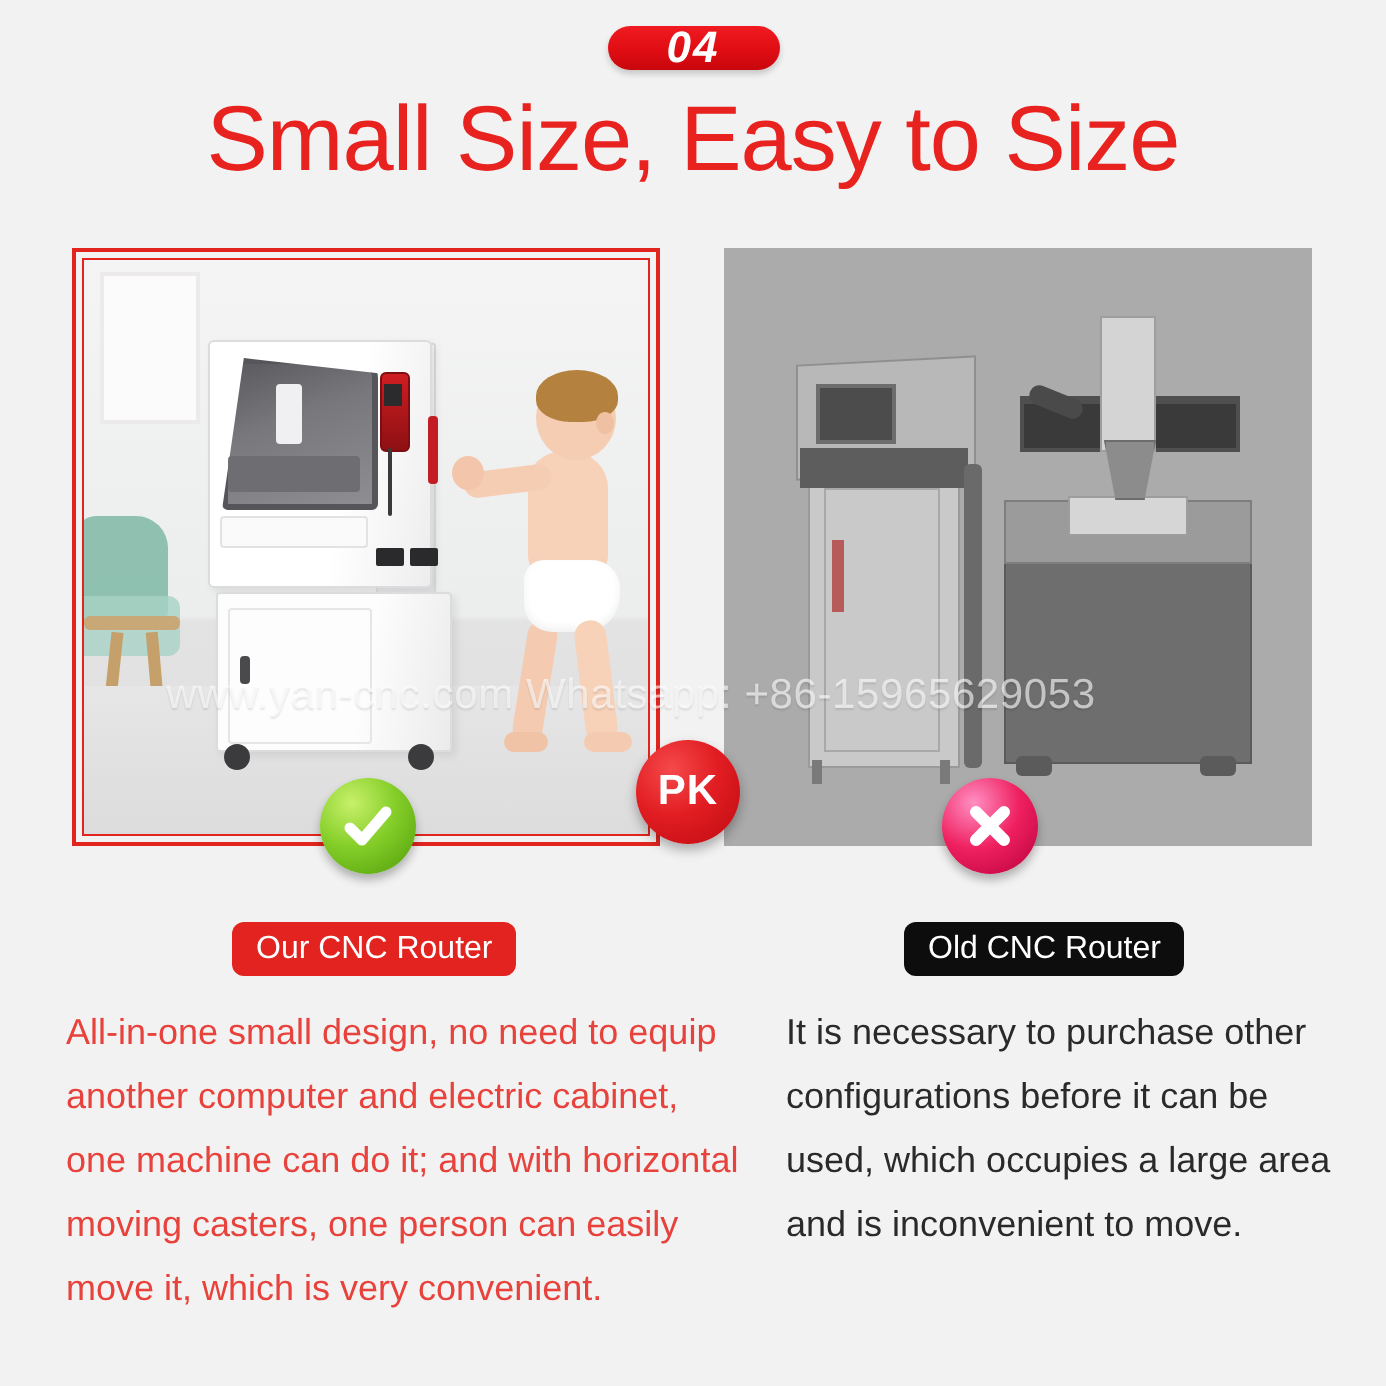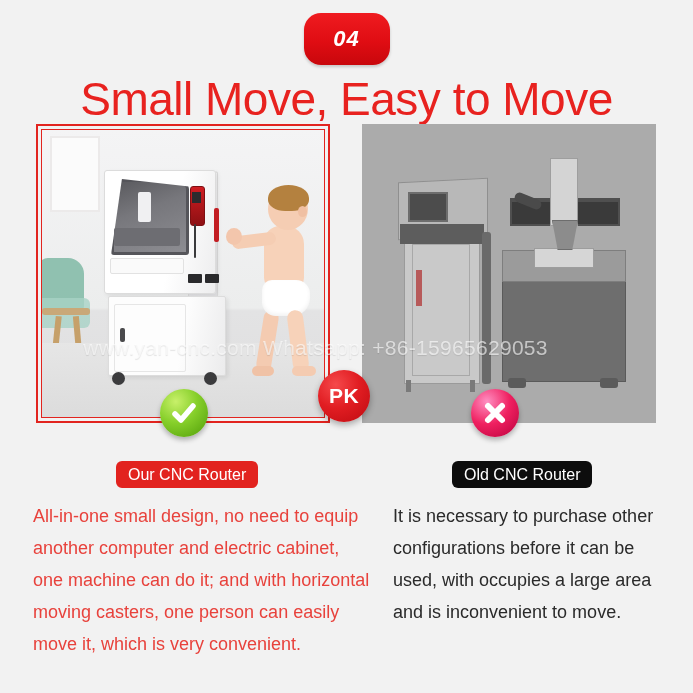--- a/index.html
+++ b/index.html
@@ -18,21 +18,21 @@
   
   .header {
     width: 100%;
     padding-top: 13px;
     display: flex;
     flex-direction: column;
     align-items: center;
   }
   .step-badge {
     width: 86px;
-    height: 52px;
+    height: 22px;
     border-radius: 17px;
     background: linear-gradient(180deg, #ef1b20 0%, #e00d13 55%, #c8070c 100%);
     box-shadow: 0 2px 3px rgba(0,0,0,0.18);
     display: flex;
     align-items: center;
     justify-content: center;
     color: #ffffff;
     font-size: 22px;
     font-weight: bold;
     font-style: italic;
@@ -268,21 +268,21 @@
     position: absolute; font-size: 18px; line-height: 32px;
   }
   .copy.left  { left: 33px;  width: 340px; color: #e8423c; }
   .copy.right { left: 393px; width: 280px; color: #2a2a2a; }
 </style>
 </head>
 <body>
 
 <div class="header">
   <div class="step-badge">04</div>
-  <div class="main-title">Small Move, Easy to Move</div>
+  <div class="main-title">Small Size, Easy to Size</div>
 </div>
 
 <div class="compare-row">
 
   <div class="panel panel-left">
     <div class="inner-frame">
       <div class="scene-left">
         <div class="wall-frame"></div>
         <div class="chair-seat"></div>
         <div class="chair-seat2"></div>
@@ -371,14 +371,14 @@
 
 <div class="watermark">www.yan-cnc.com  Whatsapp: +86-15965629053</div>
 
 <div class="labels">
   <div class="tag ours">Our CNC Router</div>
   <div class="tag old">Old CNC Router</div>
 </div>
 
 <div class="copy-row">
   <div class="copy left">All-in-one small design, no need to equip another computer and electric cabinet, one machine can do it; and with horizontal moving casters, one person can easily move it, which is very convenient.</div>
-  <div class="copy right">It is necessary to purchase other configurations before it can be used, with occupies a large area and is inconvenient to move.</div>
+  <div class="copy right">It is necessary to purchase other configurations before it can be used, which occupies a large area and is inconvenient to move.</div>
 </div>
 
 </body></html>

